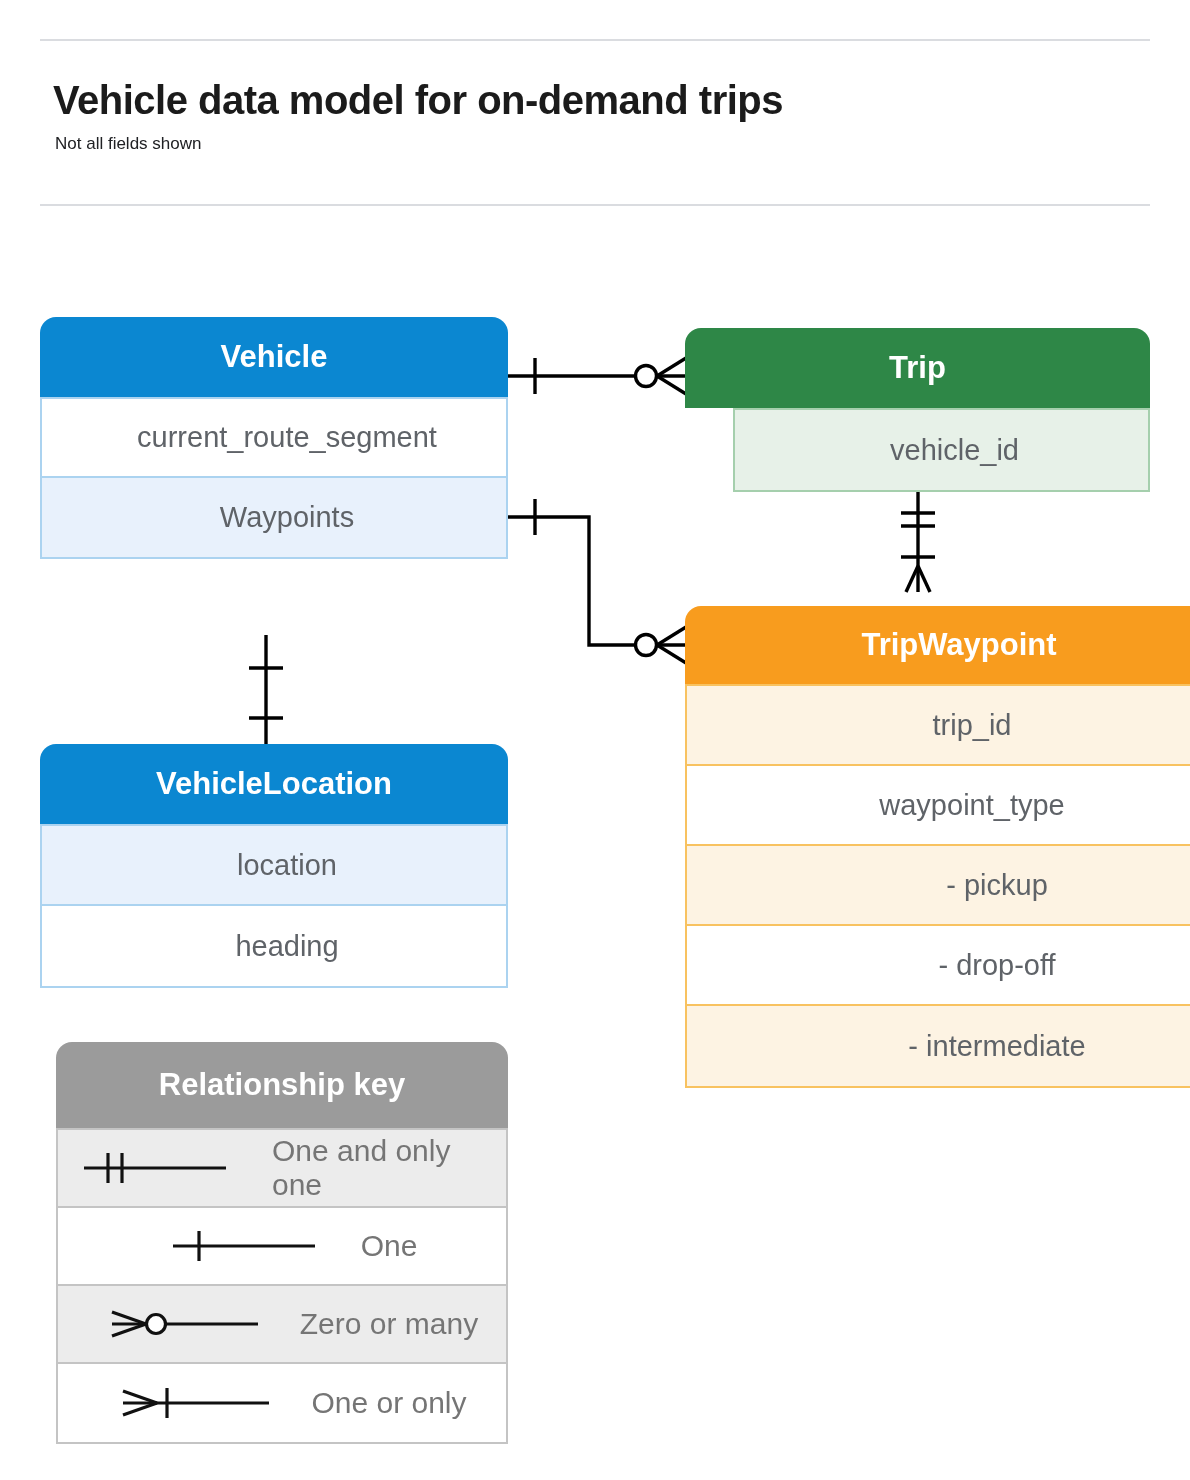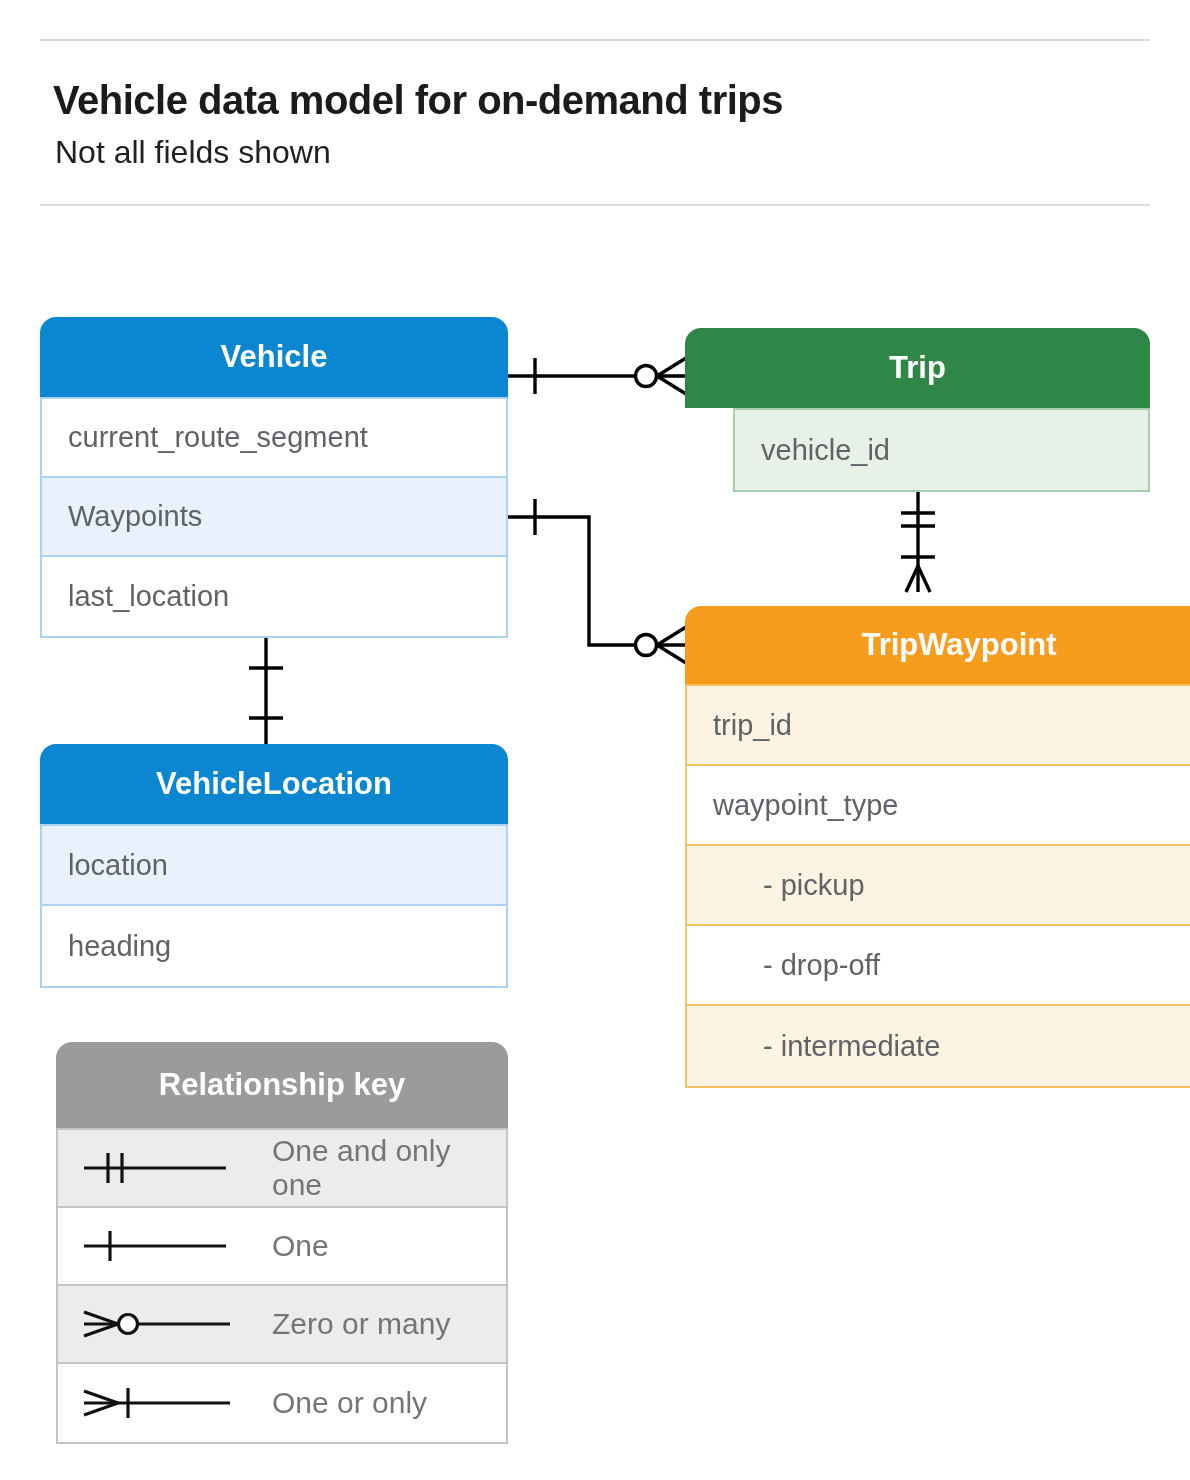--- a/index.html
+++ b/index.html
@@ -8,40 +8,40 @@
     position:relative; width:1190px; height:1480px; background:#fff;
     font-family:"Liberation Sans", sans-serif; overflow:hidden;
   }
   .rule { position:absolute; left:40px; width:1110px; height:2px; background:var(--divider,#dadce0); }
   .rule-top { top:39px; }
   .rule-sub { top:204px; }
   .title {
     position:absolute; left:53px; top:78px; font-size:40px; font-weight:700;
     color:#1b1b1b; letter-spacing:-0.5px; white-space:nowrap;
   }
-  .subtitle { position:absolute; left:55px; top:134px; font-size:32px; color:#202124; white-space:nowrap; }
+  .subtitle { position:absolute; left:55px; top:134px; font-size:17px; color:#202124; white-space:nowrap; }
 
   .connectors { position:absolute; left:0; top:0; pointer-events:none; }
   .connectors line, .connectors polyline { stroke:#000; stroke-width:3.4; fill:none; }
   .connectors circle { stroke:#000; stroke-width:3.4; fill:#fff; }
 
   .entity { position:absolute; }
   .thead {
     height:80px; display:flex; align-items:center; justify-content:center;
     border-radius:16px 16px 0 0; color:#fff; font-size:31px; font-weight:700;
   }
   .th-blue  { background:var(--blue,#0b87d1); }
   .th-green { background:var(--green,#2e8747); }
   .th-orange{ background:var(--orange,#f89c1e); }
   .th-gray  { background:var(--gray,#9b9b9b); height:86px; }
   .tw-head  { height:78px; }
 
   .trow {
     display:flex; align-items:center; padding-left:26px;
-    font-size:29px; color:var(--text-field,#5f6368); background:#fff; height:80px;
+    font-size:29px; color:var(--text-field,#5f6368); background:#fff; height:80px;justify-content:center;
   }
   .veh .trow { height:79px; }
   .indent { padding-left:76px; }
 
   .tbody { border-style:solid; border-width:2px; background:#fff; }
   .b-blue   { border-color:var(--blue-border,#abd3f0); }
   .b-blue   .trow { border-bottom:2px solid var(--blue-border,#abd3f0); }
   .b-green  { border-color:var(--green-border,#a5cfad);margin-left:48px; }
   .b-green  .trow { border-bottom:2px solid var(--green-border,#a5cfad); }
   .b-orange { border-color:var(--orange-border,#f8c260); }
@@ -104,23 +104,20 @@
     <header class="thead th-blue">
       <span>Vehicle</span>
     </header>
     <div class="tbody b-blue">
       <div class="trow">
         <span>current_route_segment</span>
       </div>
       <div class="trow s-blue">
         <span>Waypoints</span>
       </div>
-      <div class="trow">
-        <span>last_location</span>
-      </div>
     </div>
   </section>
 
   <section class="entity" style="left:685px; top:328px; width:465px;">
     <header class="thead th-green">
       <span>Trip</span>
     </header>
     <div class="tbody b-green">
       <div class="trow s-green">
         <span>vehicle_id</span>

